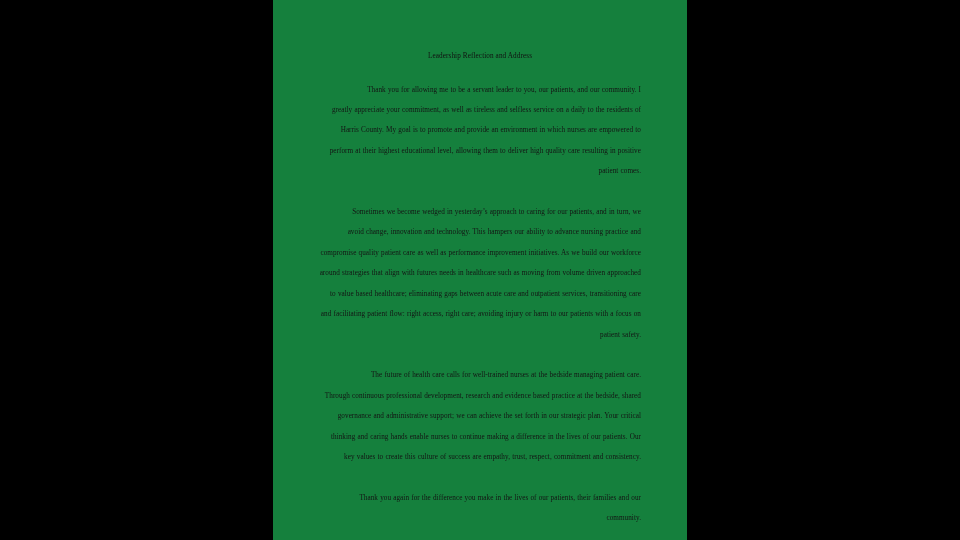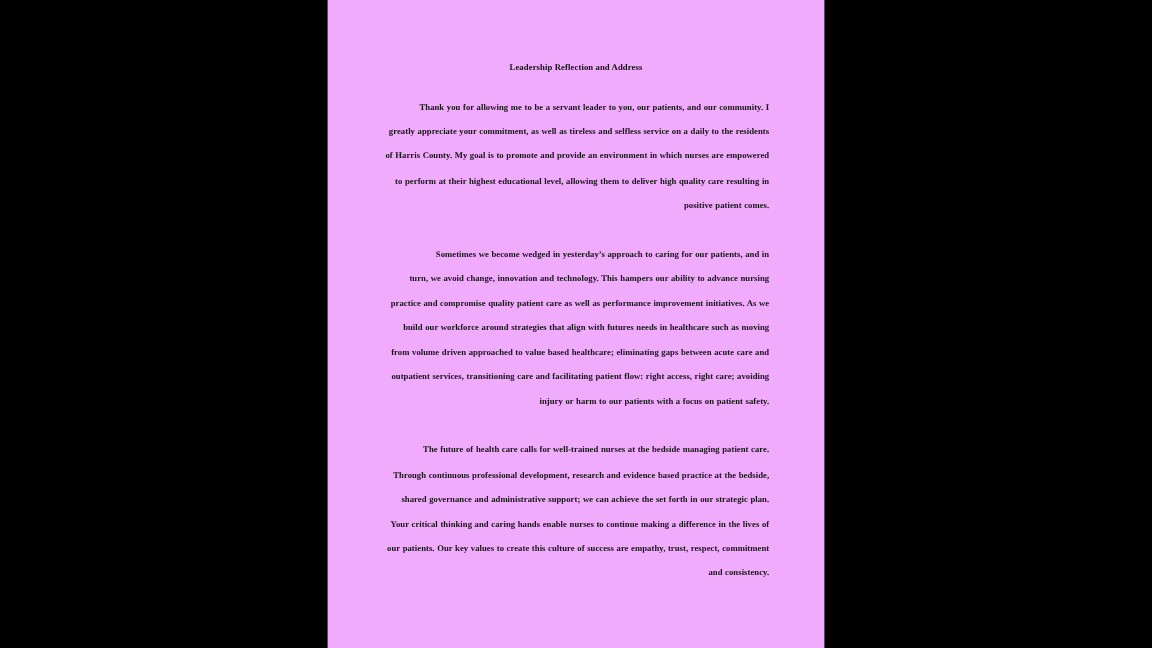--- a/index.html
+++ b/index.html
@@ -18,24 +18,23 @@
     width: 960px;
     height: 540px;
     background: #000000;
   }
   .page {
     position: absolute;
     left: 273px;
     top: 0;
     width: 414px;
     height: 540px;
-    background: #f0abfc;
+    background: #15803d;
     box-sizing: border-box;
     padding: 40px 46px 20px 46px;
-    font-weight: bold;
   }
   .doc-title {
     text-align: center;
     font-size: 7.2px;
     line-height: 1.2;
     color: #111111;
     margin: 12px 0 0 0;
     letter-spacing: 0.1px;
   }
   .body-block {
@@ -63,16 +62,17 @@
 
     <div class="doc-title">Leadership Reflection and Address</div>
 
     <div class="body-block">
       <p class="para">Thank you for allowing me to be a servant leader to you, our patients, and our community.  I greatly appreciate your commitment, as well as tireless and selfless service on a daily to the residents of Harris County.  My goal is to promote and provide an environment in which nurses are empowered to perform at their highest educational level, allowing them to deliver high quality care resulting in positive patient comes.</p>
       <div class="spacer-line"></div>
       <p class="para">Sometimes we become wedged in yesterday’s approach to caring for our patients, and in turn, we avoid change, innovation and technology.  This hampers our ability to advance nursing practice and compromise quality patient care as well as performance improvement initiatives.  As we build our workforce around strategies that align with futures needs in healthcare such as moving from volume driven approached to value based healthcare; eliminating gaps between acute care and outpatient services, transitioning care and facilitating patient flow: right access, right care; avoiding injury or harm to our patients with a focus on patient safety.</p>
       <div class="spacer-line"></div>
       <p class="para">The future of health care calls for well-trained nurses at the bedside managing patient care.  Through continuous professional development, research and evidence based practice at the bedside, shared governance and administrative support; we can achieve the set forth in our strategic plan.  Your critical thinking and caring hands enable nurses to continue making a difference in the lives of our patients.  Our key values to create this culture of success are empathy, trust, respect, commitment and consistency.</p>
       <div class="spacer-line"></div>
+      <p class="para">Thank you again for the difference you make in the lives of our patients, their families and our community.</p>
     </div>
 
   </div>
 </div>
 
 </body></html>

